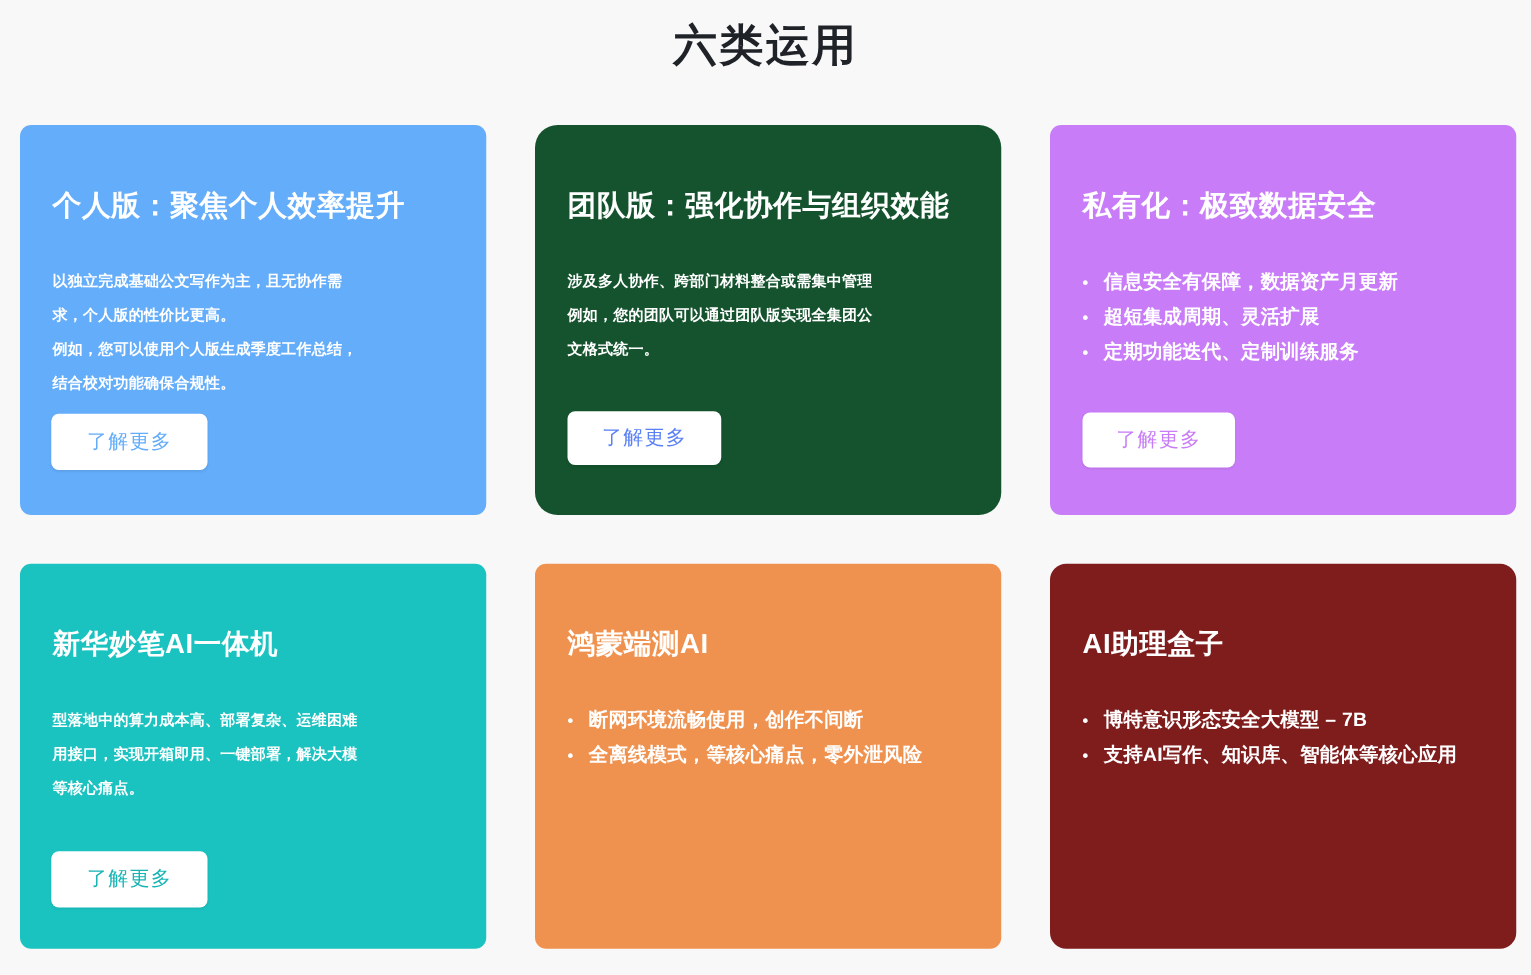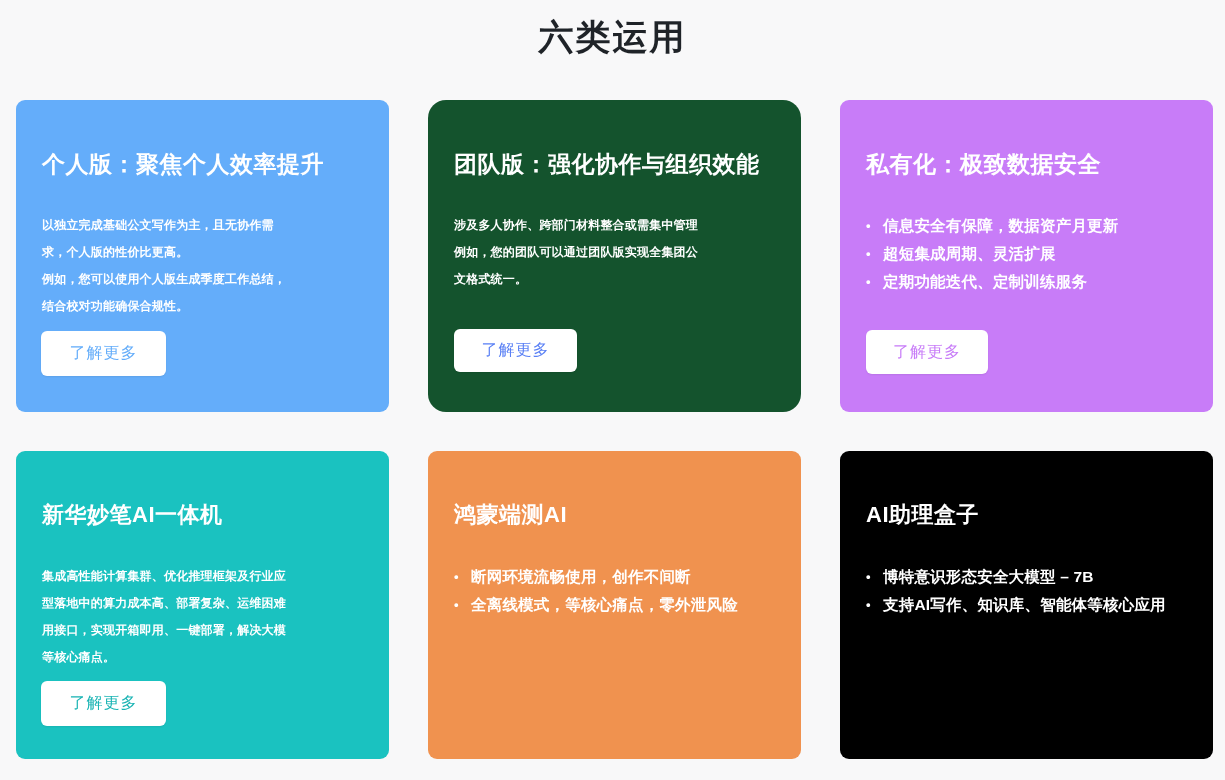--- a/index.html
+++ b/index.html
@@ -160,37 +160,36 @@
         <li><span class="dot">•</span><span>信息安全有保障，数据资产月更新</span></li>
         <li><span class="dot">•</span><span>超短集成周期、灵活扩展</span></li>
         <li><span class="dot">•</span><span>定期功能迭代、定制训练服务</span></li>
       </ul>
       <button class="learn-btn" style="color: rgb(200, 124, 248); background: rgb(255, 255, 255);">了解更多</button>
     </div>
 
     <div class="card card-4" style="background: rgb(26, 194, 192);">
       <div class="card-title small">新华妙笔AI一体机</div>
       <div class="card-body">
-        <p>集成高性能计算集群、优化推理框架及行业应</p>
         <p>型落地中的算力成本高、部署复杂、运维困难</p>
         <p>用接口，实现开箱即用、一键部署，解决大模</p>
         <p>等核心痛点。</p>
       </div>
       <button class="learn-btn" style="color: rgb(26, 180, 180); background: rgb(255, 255, 255);">了解更多</button>
     </div>
 
     <div class="card card-5" style="background: rgb(240, 146, 79);">
       <div class="card-title small">鸿蒙端测AI</div>
       <ul class="bullets">
         <li><span class="dot">•</span><span>断网环境流畅使用，创作不间断</span></li>
         <li><span class="dot">•</span><span>全离线模式，等核心痛点，零外泄风险</span></li>
       </ul>
     </div>
 
-    <div class="card card-6" style="background: #000000;">
+    <div class="card card-6" style="background: #7f1d1d; border-radius: 13px;">
       <div class="card-title small">AI助理盒子</div>
       <ul class="bullets">
         <li><span class="dot">•</span><span>博特意识形态安全大模型 – 7B</span></li>
         <li><span class="dot">•</span><span>支持AI写作、知识库、智能体等核心应用</span></li>
       </ul>
     </div>
 
   </div>
 </div>
 

